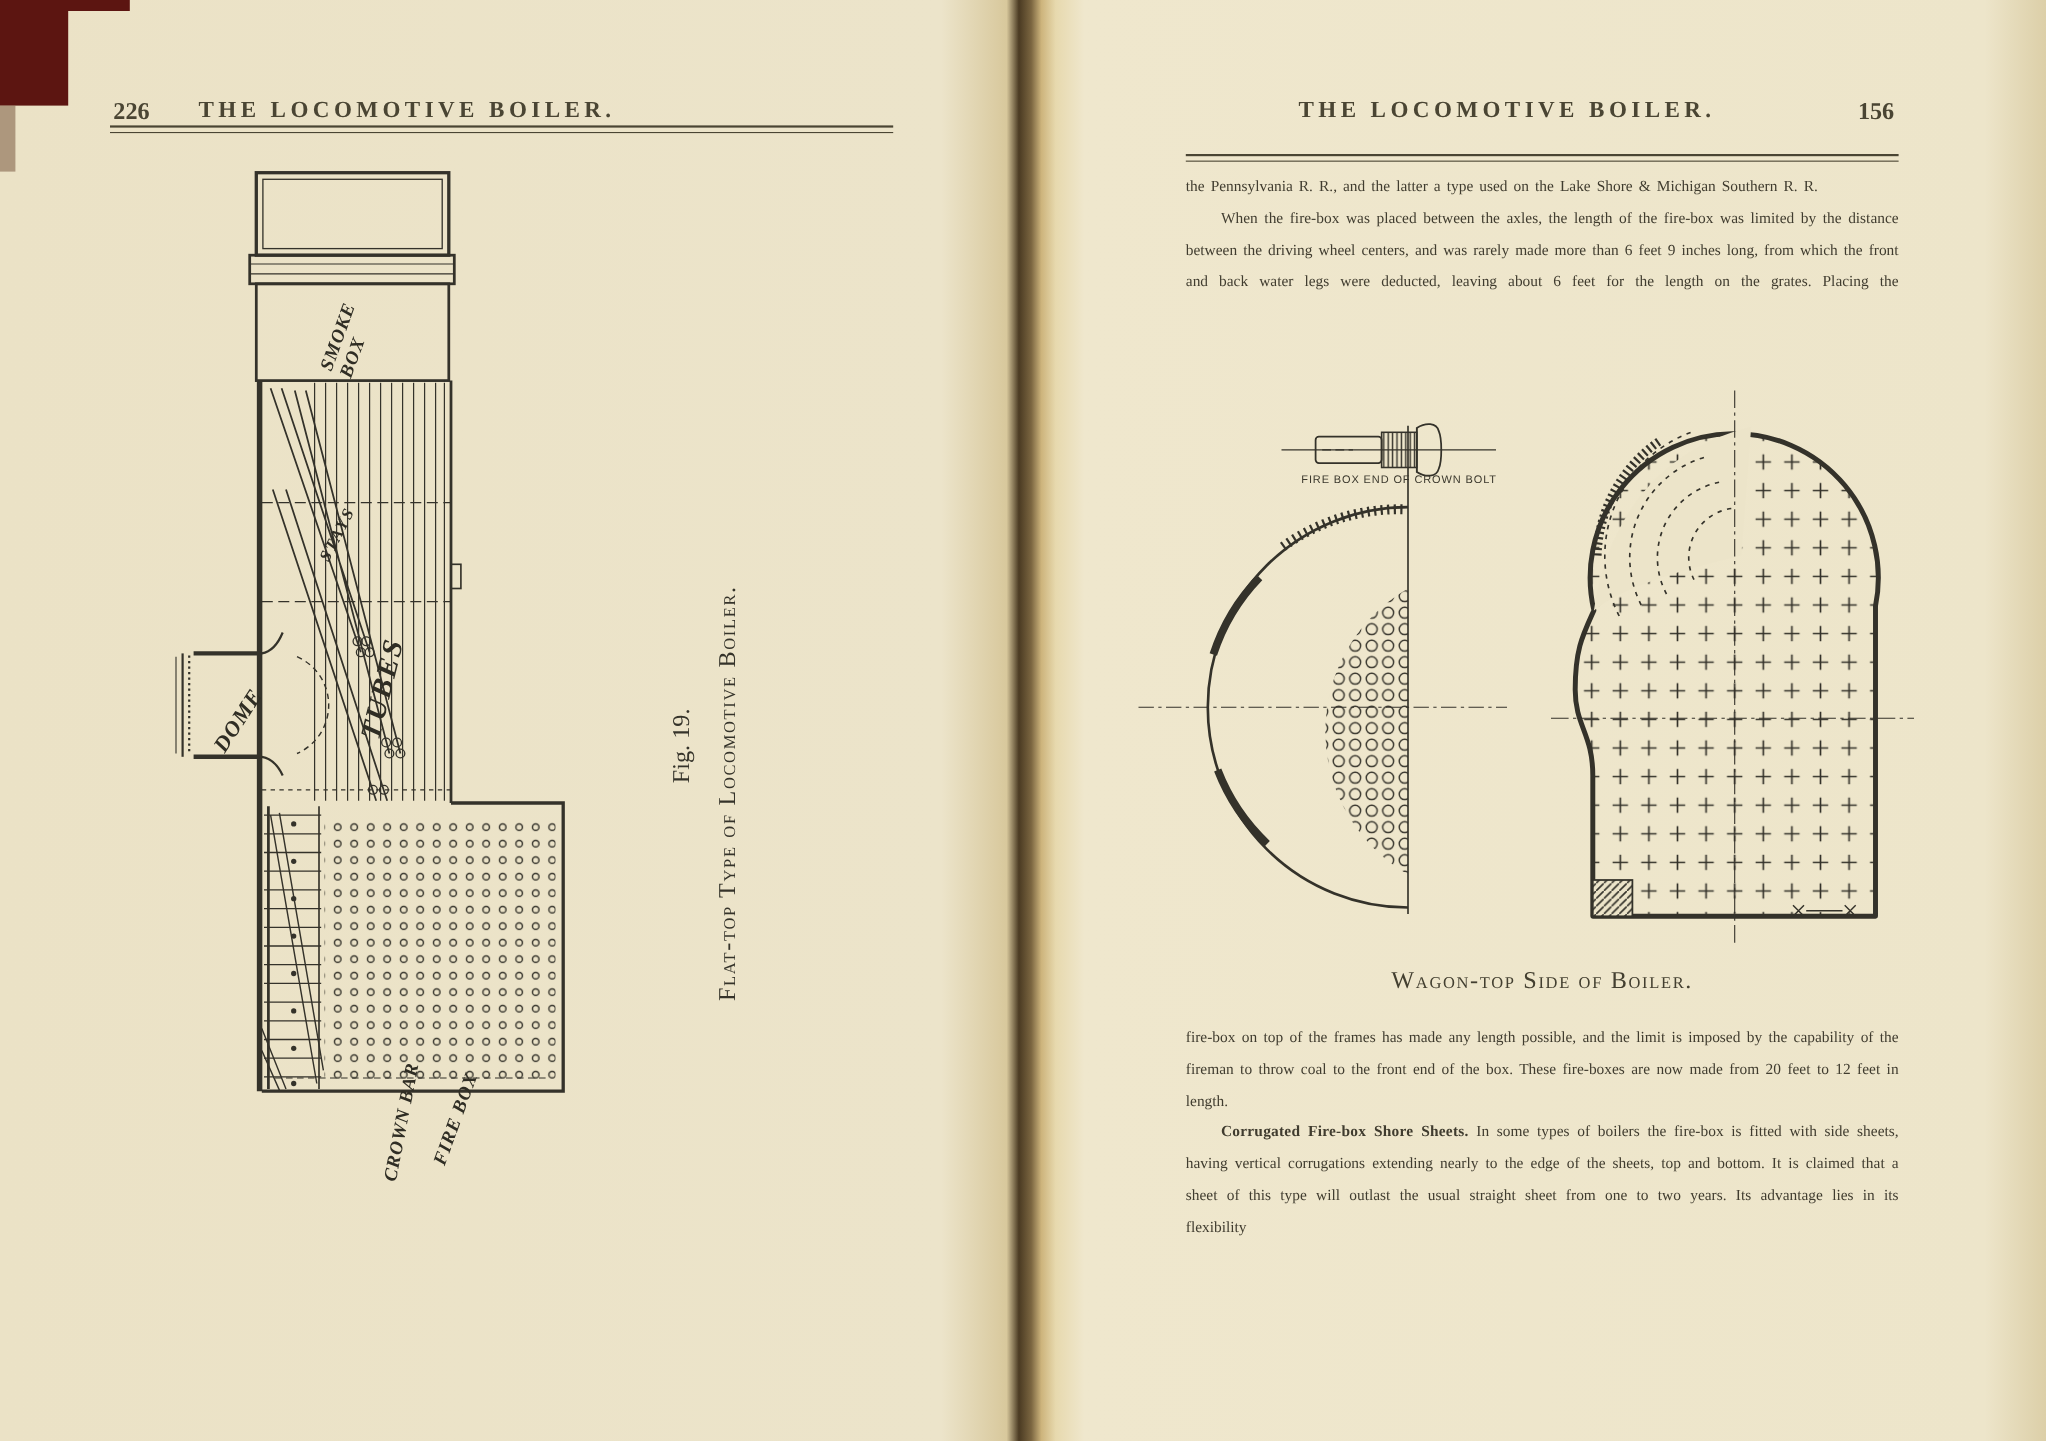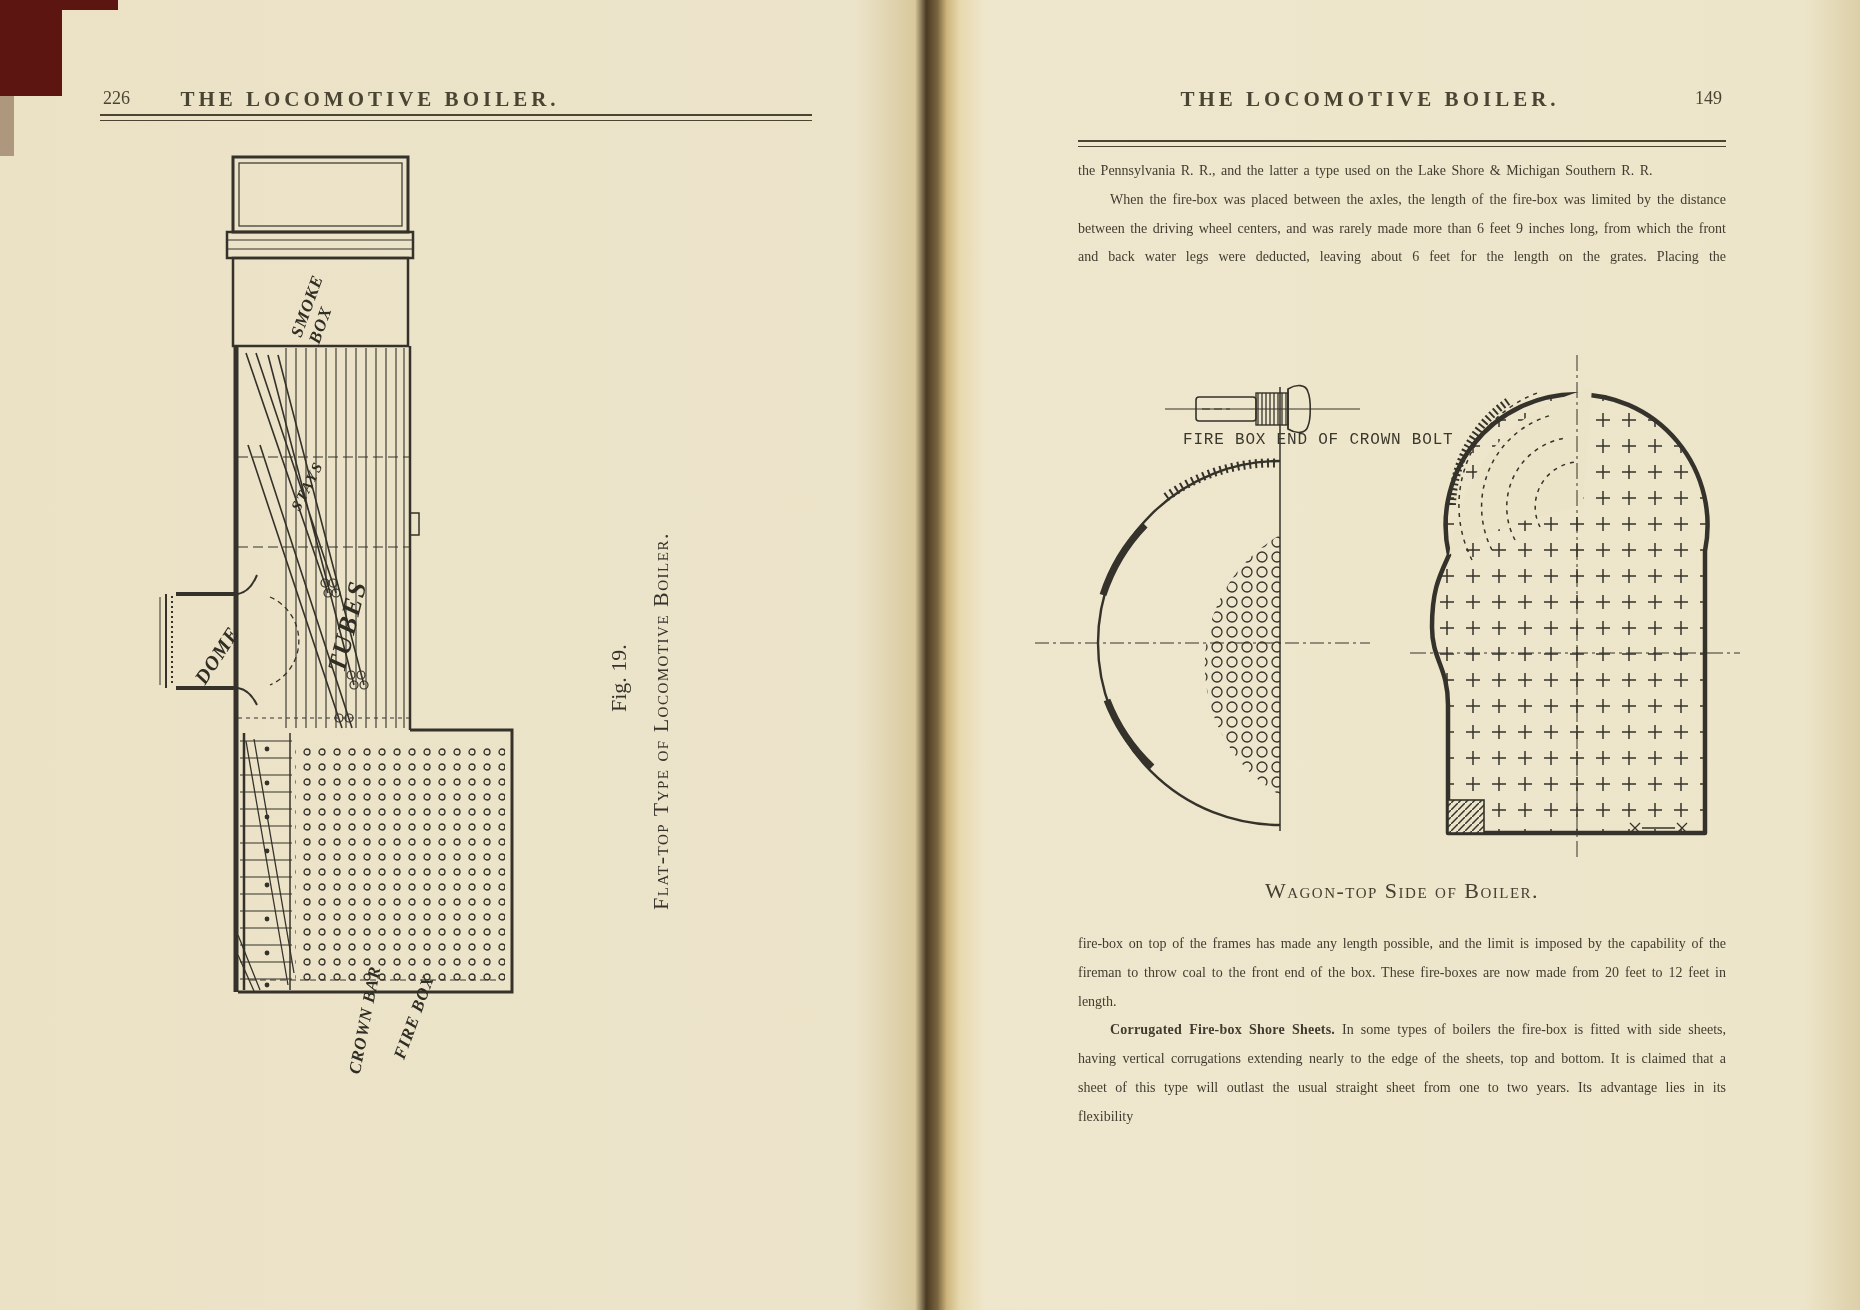--- a/index.html
+++ b/index.html
@@ -1,32 +1,32 @@
 <!DOCTYPE html>
 <html><head>
 <meta charset="utf-8">
 <style>
   html,body{margin:0;padding:0;background:#1d1812;}
   #root{position:relative;width:1860px;height:1310px;overflow:hidden;
         font-family:"Liberation Serif", serif;color:#3f3b2e;
         background:linear-gradient(to right,#ebe2c6 0%,#ece4ca 46%,#d8c89c 49.2%,#4a3a22 49.8%,#7a6540 50.4%,#cdb47c 50.9%,#e7d9ae 51.6%,#efe7cd 53%,#ede5ca 97%,#dccfa8 100%);}
   .abs{position:absolute;}
   .runtitle{font-size:21px;letter-spacing:4px;color:#4a4533;white-space:nowrap;font-weight:bold;}
-  .pageno{font-size:18px;color:#4a4533;}
+  .pageno{font-size:22px;color:#4a4533;font-weight:bold;}
   .rule{border-top:2.5px solid #4a4533;border-bottom:1.2px solid #4a4533;height:4px;}
   .bodytext{width:648px;font-size:14px;line-height:28.8px;color:#403c2f;text-align:justify;word-spacing:2px;}
   .bodytext p{margin:0;}
   .indent{text-indent:32px;}
   .jlast{text-align-last:justify;}
   .lead{font-weight:700;letter-spacing:.2px;}
   .figlabel{font-size:22px;color:#433f30;}
   .figcap{font-variant:small-caps;font-size:22px;letter-spacing:1.5px;color:#433f30;}
   .rot{transform-origin:0 0;white-space:pre-line;color:#35332a;}
   .dlabel{font-style:italic;font-weight:700;color:#2f2d24;}
-  .boltlabel{font-size:16px;letter-spacing:.8px;color:#3a372c;font-family:Liberation Mono, monospace;white-space:nowrap;}
+  .boltlabel{font-size:10px;letter-spacing:.8px;color:#3a372c;font-family:Liberation Sans, sans-serif;white-space:nowrap;}
   .redcover{background:#5c1511;}
   svg{overflow:visible;}
 </style>
 </head>
 <body>
 
 <div id="root">
 
   <div class="abs redcover" style="left:0;top:0;width:62px;height:96px;"></div>
   <div class="abs redcover" style="left:0;top:0;width:118px;height:10px;"></div>
@@ -114,21 +114,21 @@
 
   <span class="abs rot dlabel" style="left:287px;top:333px;transform:rotate(-70deg);font-size:17px;line-height:19px;letter-spacing:1px;">SMOKE
 BOX</span>
   <span class="abs rot dlabel" style="left:288px;top:506px;transform:rotate(-63deg);font-size:15px;letter-spacing:2px;">STAYS</span>
   <span class="abs rot dlabel" style="left:322px;top:668px;transform:rotate(-76deg);font-size:26px;letter-spacing:2px;">TUBES</span>
   <span class="abs rot dlabel" style="left:190px;top:676px;transform:rotate(-57deg);font-size:20px;letter-spacing:1px;">DOME</span>
   <span class="abs rot dlabel" style="left:345px;top:1072px;transform:rotate(-79deg);font-size:17px;letter-spacing:1px;">CROWN BAR</span>
   <span class="abs rot dlabel" style="left:390px;top:1055px;transform:rotate(-70deg);font-size:17px;letter-spacing:1px;">FIRE BOX</span>
 
   <div class="abs runtitle" style="left:1090px;top:87px;width:560px;text-align:center;">THE LOCOMOTIVE BOILER.</div>
-  <div class="abs pageno" style="left:1630px;top:88px;width:92px;text-align:right;">149</div>
+  <div class="abs pageno" style="left:1630px;top:88px;width:92px;text-align:right;">156</div>
   <div class="abs rule" style="left:1078px;top:140px;width:648px;"></div>
 
   <div class="abs bodytext" style="left:1078px;top:157px;">
     <p>the Pennsylvania R. R., and the latter a type used on the Lake Shore &amp; Michigan Southern R. R.</p>
     <p class="indent jlast">When the fire-box was placed between the axles, the length of the fire-box was limited by the distance between the driving wheel centers, and was rarely made more than 6 feet 9 inches long, from which the front and back water legs were deducted, leaving about 6 feet for the length on the grates.  Placing the</p>
   </div>
 
   <svg class="abs" style="left:940px;top:355px;" width="830" height="505" viewBox="0 0 830 505">
     <defs>
       <pattern id="holes" width="15" height="15" patternUnits="userSpaceOnUse">

